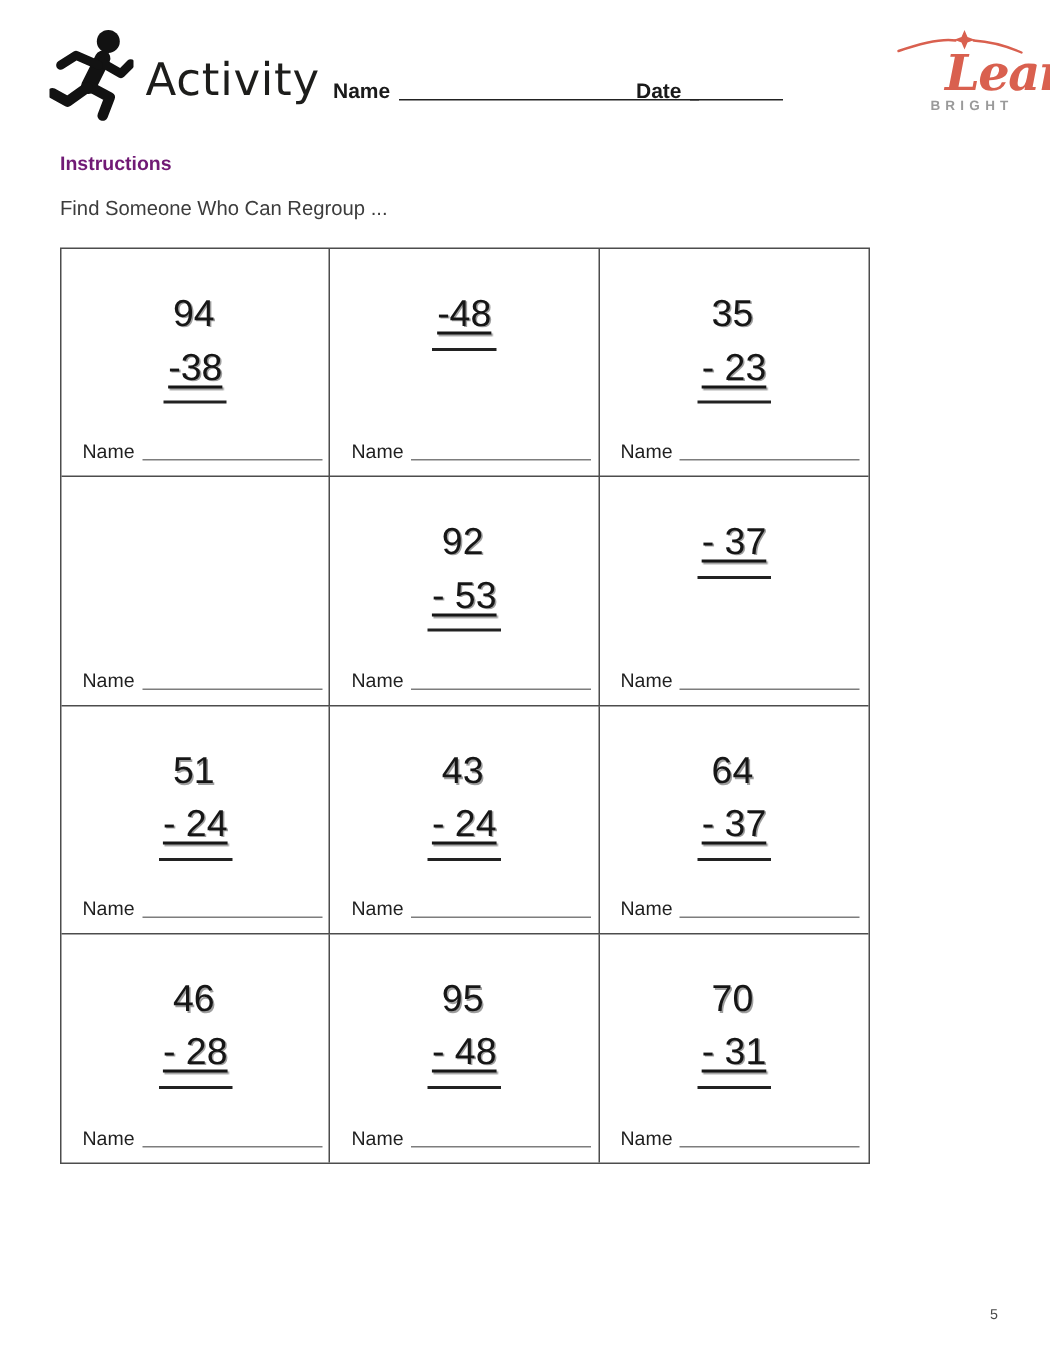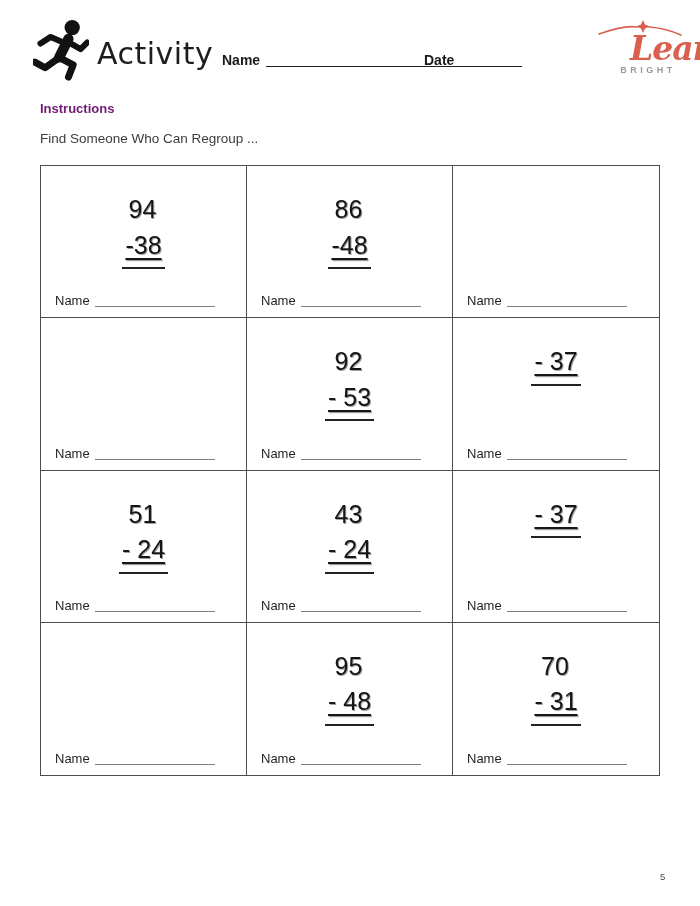--- a/index.html
+++ b/index.html
@@ -30,21 +30,21 @@
     font-size:33px; line-height:1.0; letter-spacing:-1px;
   }
   .logo-sub { font-size:9px; font-weight:bold; letter-spacing:3.5px; margin-top:0px; padding-left:16px; }
 
   
   .instructions-heading { position:absolute; left:40px; top:101px; font-size:13px; font-weight:bold; color:#701a75; }
   .instructions-body { position:absolute; left:40px; top:131px; font-size:13.5px; color:#3c3c3c; }
 
   
   .grid {
-    position:absolute; left:40px; top:165px; width:620px; height:611px;
+    position:absolute; left:40px; top:165px; width:540px; height:611px;
     display:grid; grid-template-columns:repeat(3,1fr); grid-template-rows:repeat(4,1fr);
     border:1px solid #4d4d4d;
   }
   .cell { position:relative; border-right:1px solid #4d4d4d; border-bottom:1px solid #4d4d4d; }
   .cell:nth-child(3n) { border-right:none; }
   .cell:nth-child(n+10) { border-bottom:none; }
 
   .problem {
     margin-top:26px; text-align:center;
     font-size:25px; color:#161616; line-height:1.42;
@@ -103,29 +103,32 @@
       <span class="minuend">94</span>
       <span class="sub-wrap"><span class="sub-text">-38</span></span>
     </div>
     <div class="cell-name">
       <span class="cell-name-label">Name</span><span class="cell-name-line"></span>
     </div>
   </div>
 
   <div class="cell">
     <div class="problem">
-      <span class="minuend">86</span>
       <span class="sub-wrap"><span class="sub-text">-48</span></span>
     </div>
     <div class="cell-name">
       <span class="cell-name-label">Name</span><span class="cell-name-line"></span>
     </div>
   </div>
 
   <div class="cell">
+    <div class="problem">
+      <span class="minuend">35</span>
+      <span class="sub-wrap"><span class="sub-text">- 23</span></span>
+    </div>
     <div class="cell-name">
       <span class="cell-name-label">Name</span><span class="cell-name-line"></span>
     </div>
   </div>
 
   <div class="cell">
     <div class="cell-name">
       <span class="cell-name-label">Name</span><span class="cell-name-line"></span>
     </div>
   </div>
@@ -164,28 +167,33 @@
       <span class="minuend">43</span>
       <span class="sub-wrap"><span class="sub-text">- 24</span></span>
     </div>
     <div class="cell-name">
       <span class="cell-name-label">Name</span><span class="cell-name-line"></span>
     </div>
   </div>
 
   <div class="cell">
     <div class="problem">
+      <span class="minuend">64</span>
       <span class="sub-wrap"><span class="sub-text">- 37</span></span>
     </div>
     <div class="cell-name">
       <span class="cell-name-label">Name</span><span class="cell-name-line"></span>
     </div>
   </div>
 
   <div class="cell">
+    <div class="problem">
+      <span class="minuend">46</span>
+      <span class="sub-wrap"><span class="sub-text">- 28</span></span>
+    </div>
     <div class="cell-name">
       <span class="cell-name-label">Name</span><span class="cell-name-line"></span>
     </div>
   </div>
 
   <div class="cell">
     <div class="problem">
       <span class="minuend">95</span>
       <span class="sub-wrap"><span class="sub-text">- 48</span></span>
     </div>

